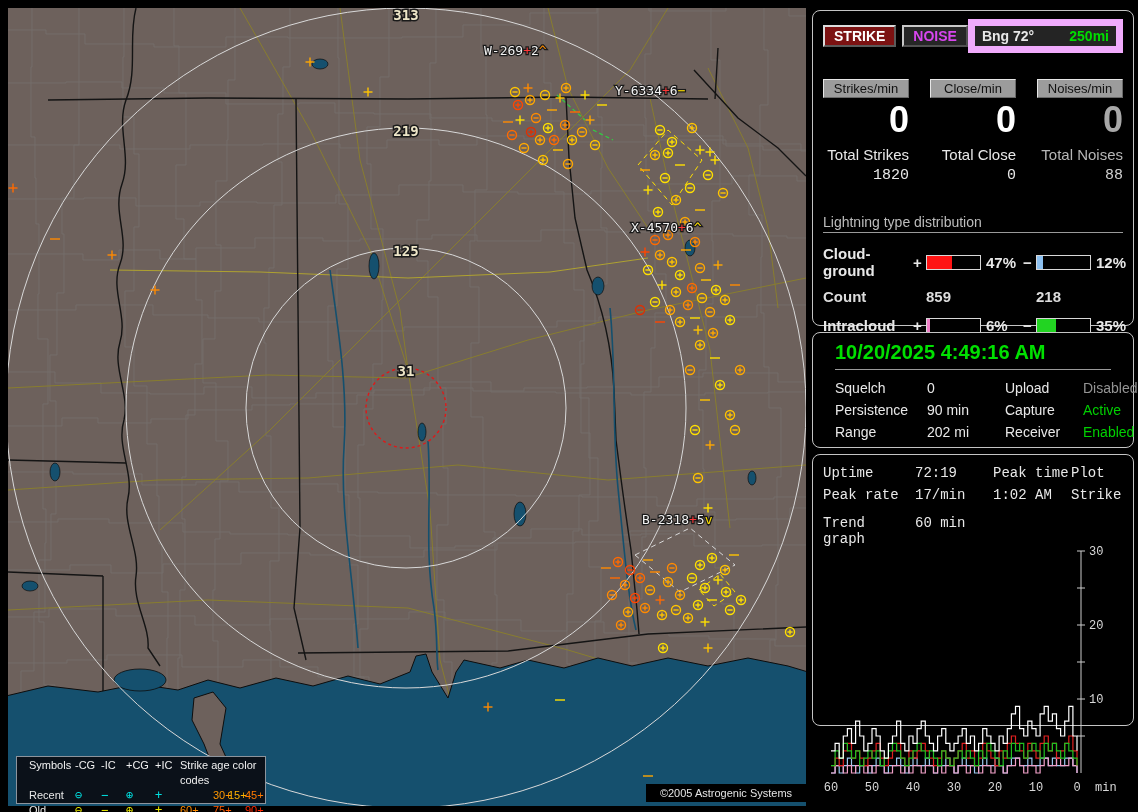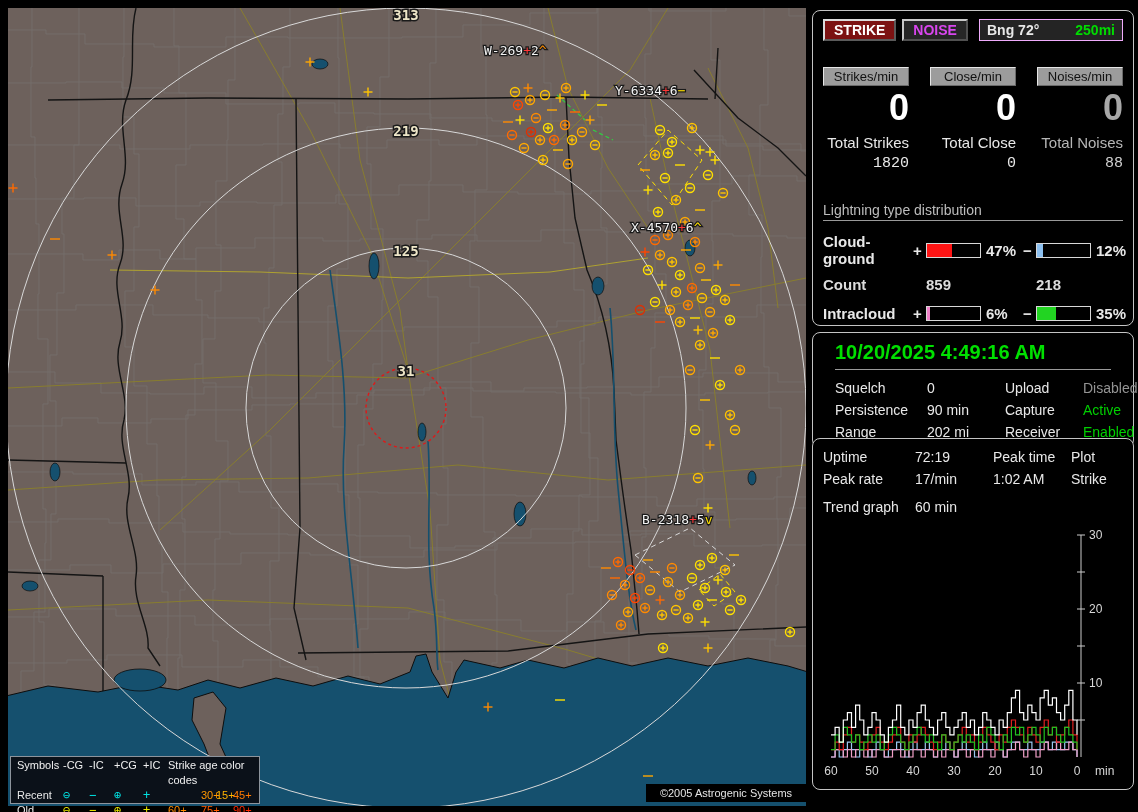--- a/index.html
+++ b/index.html
@@ -2,41 +2,41 @@
 <html><head>
 <meta charset="utf-8">
 <style>
   html,body{margin:0;padding:0;background:#000;}
   #stage{position:relative;width:1138px;height:812px;background:#000;overflow:hidden;
          font-family:"Liberation Sans",sans-serif;-webkit-font-smoothing:antialiased;}
   
   #map-wrap{position:absolute;left:8px;top:8px;width:798px;height:798px;background:#6d615c;}
   #map-svg{display:block;width:798px;height:798px;}
   
-  #legend{position:absolute;left:2px;top:748px;width:250px;height:48px;background:#0b1119;
+  #legend{position:absolute;left:8px;top:748px;width:250px;height:48px;background:#0b1119;
           border:1px solid #8d949c;color:#e8e8e8;font-size:11px;line-height:15px;
           display:grid;grid-template-columns:46px 26px 25px 29px 25px 33px 32px 30px;
-          padding:1px 0 0 6px;box-sizing:border-box;}
+          padding:1px 0 0 12px;box-sizing:border-box;}
   #legend .hdr{color:#f0f0f0;}
   #legend .age-title{grid-column:6/9;}
   #legend .sym{font-family:"DejaVu Sans Mono",monospace;font-size:12px;}
   
   #copyright{position:absolute;left:638px;top:776px;width:160px;height:18px;background:#000;
              color:#e4e4e4;font-size:11px;line-height:18px;text-align:center;}
   
   .gbox{position:absolute;left:812px;width:322px;background:#000;border:1px solid #c4c4c4;
         border-radius:8px;box-sizing:border-box;color:#e8e8e8;}
   #box-stats{top:10px;height:316px;padding:8px 10px;}
   #box-status{top:332px;height:116px;padding:6px 22px;}
-  #box-info{top:438px;height:352px;padding:6px 10px;}
+  #box-info{top:454px;height:272px;padding:6px 10px;font-family:Liberation Mono, monospace;}
   .toprow{display:flex;align-items:center;}
   .btn{font-weight:bold;font-size:14px;padding:1px 9px;border:2px solid;cursor:pointer;}
   #strike-btn{background:#7c1212;color:#fff;border-color:#dcdcdc #5a5a5a #5a5a5a #dcdcdc;}
   #noise-btn{background:#262626;color:#d946ef;border-color:#c8c8c8 #505050 #505050 #c8c8c8;margin-left:6px;}
-  #bearing-box{margin-left:auto;background:#242424;border:1px solid #f0abfc;width:128px;
+  #bearing-box{margin-left:auto;background:#242424;border:7px solid #f0abfc;width:128px;
                display:flex;justify-content:space-between;padding:2px 7px;font-weight:bold;font-size:14px;}
   #bearing-box .rng{color:#00dc00;}
   #counter-grid{display:grid;grid-template-columns:86px 86px 86px;justify-content:space-between;margin-top:26px;}
   .chip{background:#9c9c9c;color:#111;font-size:13px;text-align:center;padding:1px 0;
         border:1px solid;border-color:#e6e6e6 #6a6a6a #6a6a6a #e6e6e6;}
   .bignum{font-size:36px;font-weight:bold;text-align:right;line-height:40px;margin-top:2px;color:#fff;}
   .bignum.dim{color:#a8a8a8;}
   .tot-label{font-size:15px;margin-top:6px;text-align:right;white-space:nowrap;}
   .tot-label.dim{color:#b6b6b6;}
   .tot-val{font-size:15px;text-align:right;margin-top:4px;font-family:Liberation Mono, monospace;}

